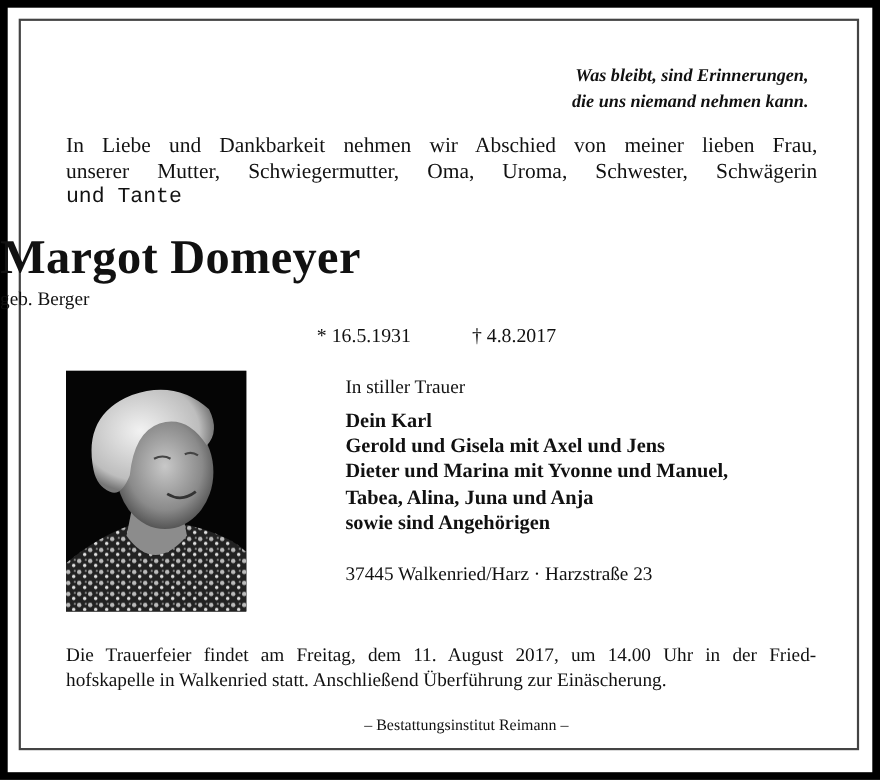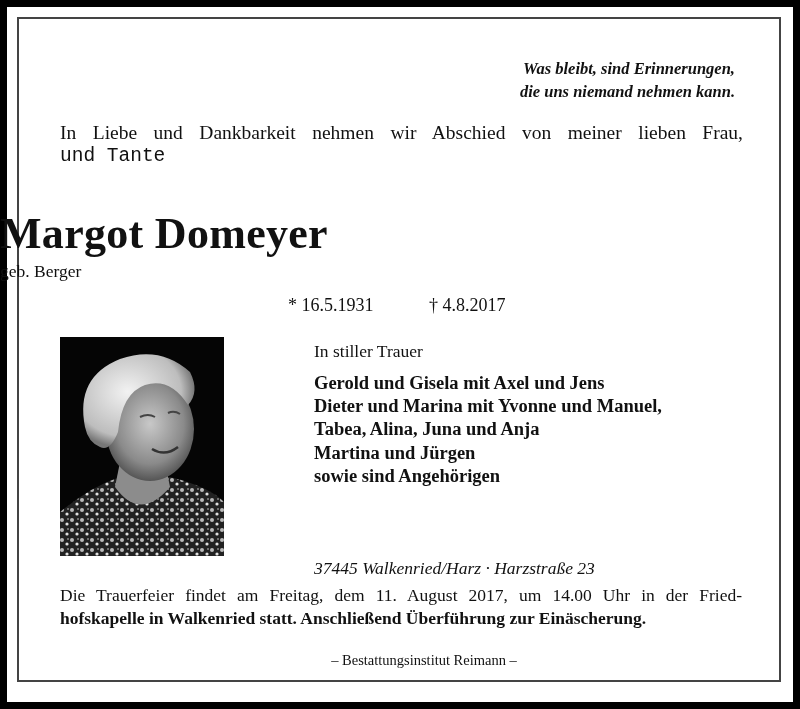--- a/index.html
+++ b/index.html
@@ -18,39 +18,40 @@
     .name { left: 0; width: 800px; top: 208px; text-align: left; font-size: 44px;
             font-weight: bold; letter-spacing: 0.3px; line-height: 52px; }
     .maiden { left: 0; width: 800px; top: 260px; text-align: left; font-size: 17.5px; line-height: 22px; }
     .dates { top: 294px; font-size: 18px; line-height: 22px; text-align: right; }
     .born { left: 288px; }
     .died { left: 429px; }
     .photo { left: 60px; top: 337px; width: 164px; height: 219px; background: #050505; overflow: hidden; }
     .mourning { left: 314px; top: 340px; font-size: 17.5px; line-height: 22px; }
     .family { left: 314px; top: 372px; font-size: 18.5px; line-height: 23.2px; font-weight: bold; }
     .family .item { display: block; }
-    .address { left: 314px; top: 557px; font-size: 17.5px; line-height: 22px; font-style: italic; }
+    .address { left: 314px; top: 510px; font-size: 17.5px; line-height: 22px; }
     .ceremony { left: 60px; top: 584px; width: 682px; font-size: 17.5px; line-height: 23px; }
     .ceremony .line { display: block; text-align: justify; text-align-last: justify; white-space: nowrap; }
-    .ceremony .line.last { text-align-last: left; font-weight: bold; }
+    .ceremony .line.last { text-align-last: left; }
     .funeral-home { left: 0; width: 800px; top: 651px; text-align: center; font-size: 14.5px; line-height: 18px; padding-left: 24px; }
   </style>
 </head>
 <body>
 
 <div class="outer"></div>
 <div class="inner"></div>
 
 <div class="abs motto">
   <div>Was bleibt, sind Erinnerungen,</div>
   <div>die uns niemand nehmen kann.</div>
 </div>
 
 <div class="abs intro">
   <span class="line">In Liebe und Dankbarkeit nehmen wir Abschied von meiner lieben Frau,</span>
+  <span class="line">unserer Mutter, Schwiegermutter, Oma, Uroma, Schwester, Schwägerin</span>
   <span class="line last">und Tante</span>
 </div>
 
 <div class="abs name">Margot Domeyer</div>
 <div class="abs maiden">geb. Berger</div>
 <div class="abs dates born">* 16.5.1931</div>
 <div class="abs dates died">† 4.8.2017</div>
 
 <div class="abs photo">
   <svg width="164" height="219" viewBox="0 0 164 219">
@@ -79,24 +80,24 @@
     <path d="M25 90 Q15 40 60 22 Q100 8 130 35 Q140 55 128 68 Q110 40 85 48 Q62 56 58 95 Q50 115 40 110 Q28 105 25 90 Z" fill="url(#hair)"></path>
     <path d="M92 112 Q105 120 118 110" stroke="#333" stroke-width="2.5" fill="none"></path>
     <path d="M80 80 Q88 76 95 80" stroke="#444" stroke-width="2" fill="none"></path>
     <path d="M108 76 Q114 73 120 77" stroke="#444" stroke-width="2" fill="none"></path>
   </svg>
 </div>
 
 <div class="abs mourning">In stiller Trauer</div>
 
 <div class="abs family">
+  <span class="item">Dein Karl</span>
   <span class="item">Gerold und Gisela mit Axel und Jens</span>
   <span class="item">Dieter und Marina mit Yvonne und Manuel,</span>
   <span class="item">Tabea, Alina, Juna und Anja</span>
-  <span class="item">Martina und Jürgen</span>
   <span class="item">sowie sind Angehörigen</span>
 </div>
 
 <div class="abs address">37445 Walkenried/Harz · Harzstraße 23</div>
 
 <div class="abs ceremony">
   <span class="line">Die Trauerfeier findet am Freitag, dem 11. August 2017, um 14.00 Uhr in der Fried-</span>
   <span class="line last">hofskapelle in Walkenried statt. Anschließend Überführung zur Einäscherung.</span>
 </div>
 

